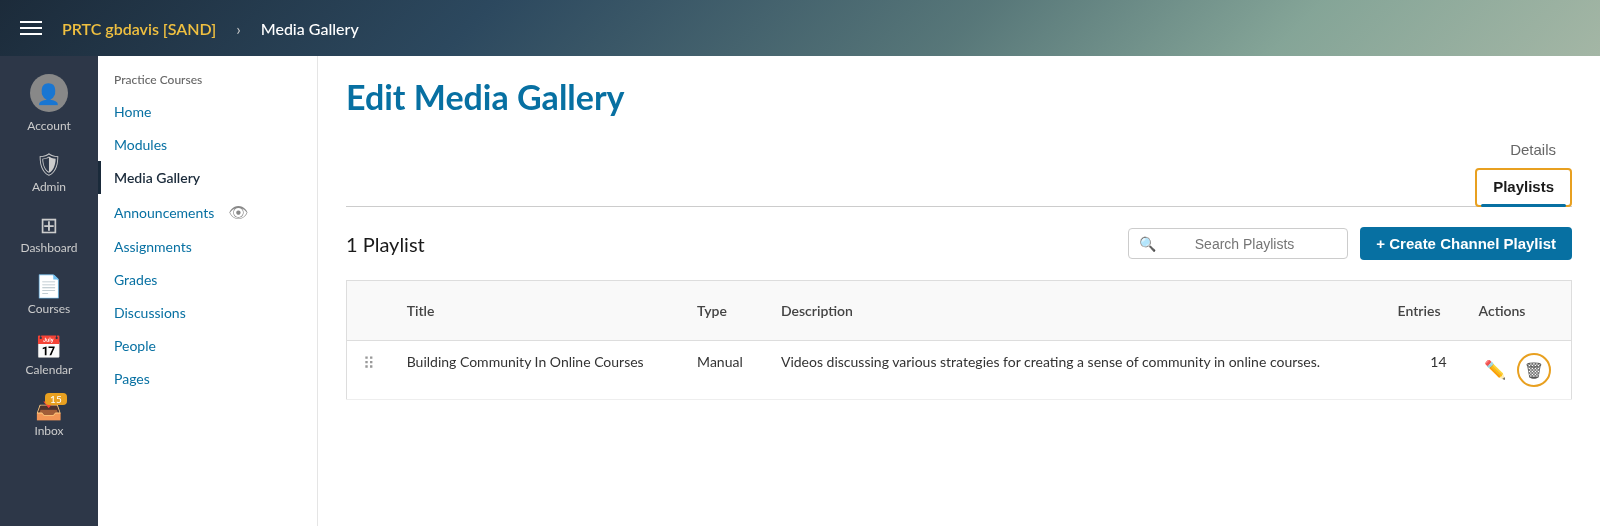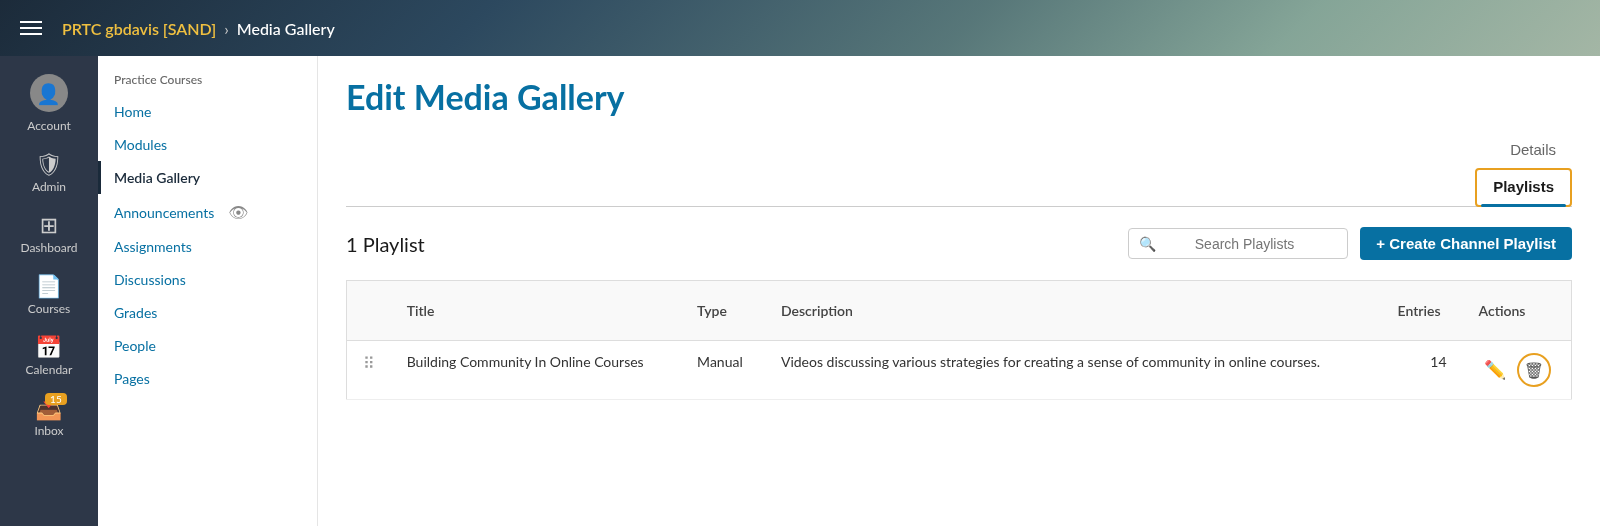--- a/index.html
+++ b/index.html
@@ -23,21 +23,21 @@
     }
     .hamburger-btn {
       position: relative; z-index: 1;
       background: none; border: none; cursor: pointer;
       color: #fff; font-size: 20px; margin-right: 16px;
       display: flex; flex-direction: column; gap: 4px; padding: 4px;
     }
     .hamburger-btn span { display: block; width: 22px; height: 2px; background: #fff; }
     .breadcrumb {
       position: relative; z-index: 1;
-      display: flex; align-items: center; gap: 8px;
+      display: flex; align-items: center; gap: 20px;
       font-size: 16px;
     }
     .breadcrumb-course {
       color: #f0c040; font-weight: 600; text-decoration: none;
     }
     .breadcrumb-sep { color: #ccc; }
     .breadcrumb-current { color: #fff; font-weight: 500; }
 
     
     .main-layout {
@@ -240,22 +240,22 @@
     <a class="course-nav-item">Home</a>
     <a class="course-nav-item">Modules</a>
     <a class="course-nav-item active">Media Gallery</a>
     <a class="course-nav-item">
       <span class="has-icon">
         <span>Announcements</span>
         <span class="vis-icon">👁</span>
       </span>
     </a>
     <a class="course-nav-item">Assignments</a>
+    <a class="course-nav-item">Grades</a>
     <a class="course-nav-item">Discussions</a>
-    <a class="course-nav-item">Grades</a>
     <a class="course-nav-item">People</a>
     <a class="course-nav-item">Pages</a>
   </div>
 
   <div class="main-content">
     <h1 class="page-title">
       <span>Edit </span><span style="color:#0770a2;">Media Gallery</span>
     </h1>
 
     <div class="tabs-row">

